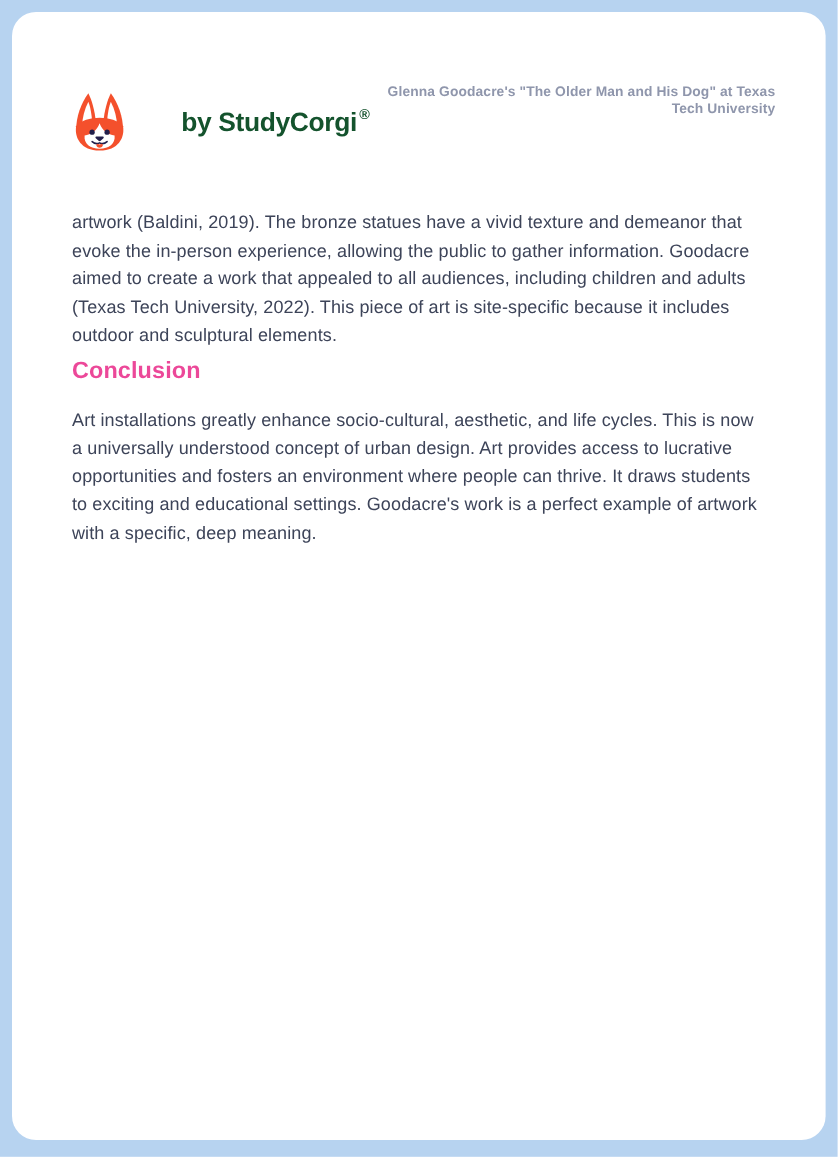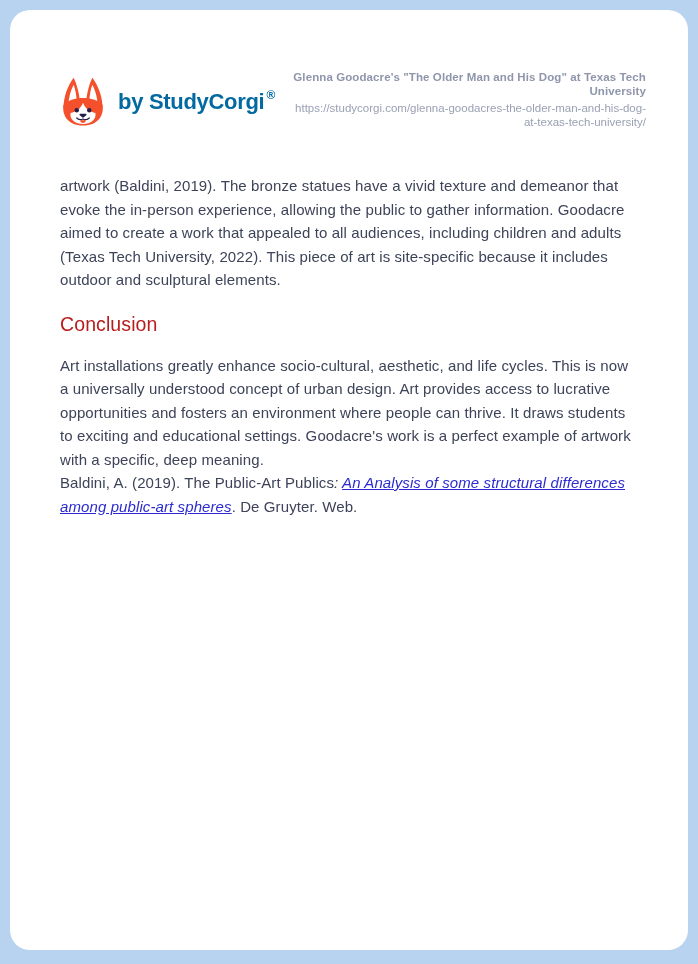--- a/index.html
+++ b/index.html
@@ -15,40 +15,41 @@
     background:#ffffff; border-radius:20px;
     overflow:hidden;
   }
   .header {
     display:flex; justify-content:space-between; align-items:flex-start;
     padding:56px 42px 0 48px;
   }
   .brand { display:flex; align-items:center; gap:10px; margin-top:8px; }
   .corgi { width:50px; height:56px; display:inline-block; flex:0 0 auto; }
   .brand-text {
-    font-size:22px; font-weight:bold; color:#0369a1; letter-spacing:-0.3px;
+    font-size:22px; font-weight:bold; color:#14532d; letter-spacing:-0.3px;
     white-space:nowrap;
+    margin-left:33px;
   }
   .brand-text sup { font-size:12px; font-weight:bold; position:relative; top:-2px; left:2px; }
   .title-block { width:354px; text-align:right; padding-top:4px; }
   .doc-title {
     color:#8f96ac; font-weight:bold; font-size:11.5px; line-height:14px;
     margin-bottom:4px; letter-spacing:0.1px;
   }
   .doc-url {
     color:#9aa1b4; font-size:11.5px; line-height:13.5px; word-break:break-all;
   }
   .content { padding:44px 48px 0 50px; }
   .para {
     color:#3d4459; font-size:15px; line-height:23.5px; letter-spacing:0.1px;
   }
   h2.heading {
-    color:#b91c1c; font-size:19.5px; line-height:23px;
-    margin:21px 0 18px; letter-spacing:0.1px;
-    font-weight:normal;
+    color:#ec4899; font-size:19.5px; line-height:23px;
+    margin:6px 0 18px; letter-spacing:0.1px;
+    font-weight:bold;
   }
   .ref { margin-bottom:24px; }
   .it { font-style:italic; }
   .ref-link {
     color:#2b2bcf; font-style:italic; text-decoration:underline; cursor:pointer;
   }
 </style>
 </head>
 <body>
 
@@ -68,28 +69,26 @@
           <circle cx="40" cy="42.5" r="2.8" fill="#221f4b"></circle>
           <path d="M28.5 47 L 35.5 47 C 36.5 47 36.8 48 36.1 48.8 L 33.1 51.6 C 32.5 52.2 31.5 52.2 30.9 51.6 L 27.9 48.8 C 27.2 48 27.5 47 28.5 47 Z" fill="#221f4b"></path>
           <path d="M24 52.5 Q 28 56 32 53.8 Q 36 56 40 52.5" stroke="#221f4b" stroke-width="1.6" fill="none" stroke-linecap="round"></path>
           <path d="M28.4 55.8 C 28.6 60 35.4 60 35.6 55.8 L 34 54.8 Q 32 56.2 30 54.8 Z" fill="#f4502c"></path>
         </svg>
       </span>
       <span class="brand-text"><span>by StudyCorgi</span><sup>®</sup></span>
     </div>
     <div class="title-block">
       <div class="doc-title">Glenna Goodacre's "The Older Man and His Dog" at Texas Tech University</div>
-      <div class="doc-url">https://studycorgi.com/glenna-goodacres-the-older-man-and-his-dog-at-texas-tech-university/</div>
     </div>
   </header>
 
   <main class="content">
     <p class="para">artwork (Baldini, 2019). The bronze statues have a vivid texture and demeanor that evoke the in-person experience, allowing the public to gather information. Goodacre aimed to create a work that appealed to all audiences, including children and adults (Texas Tech University, 2022). This piece of art is site-specific because it includes outdoor and sculptural elements.</p>
 
     <h2 class="heading">Conclusion</h2>
     <p class="para">Art installations greatly enhance socio-cultural, aesthetic, and life cycles. This is now a universally understood concept of urban design. Art provides access to lucrative opportunities and fosters an environment where people can thrive. It draws students to exciting and educational settings. Goodacre's work is a perfect example of artwork with a specific, deep meaning.</p>
 
 
-    <p class="para ref"><span>Baldini, A. (2019). The Public-Art Publics</span><span class="it">: </span><a class="ref-link">An Analysis of some structural differences among public-art spheres</a><span>. De Gruyter. Web.</span></p>
 
   </main>
 
 </div>
 
 </body></html>

